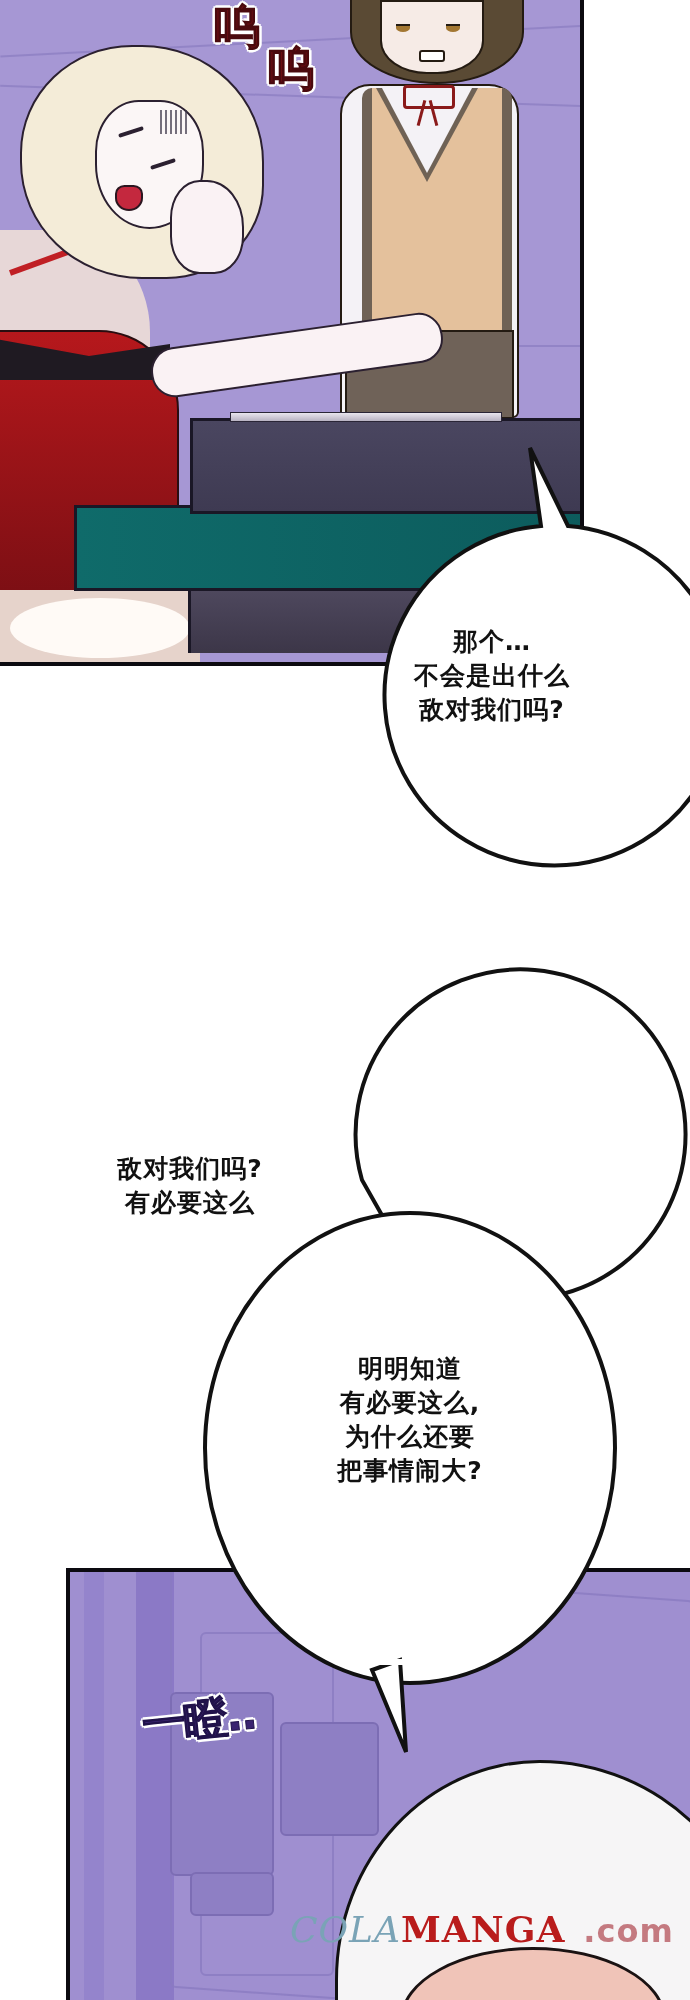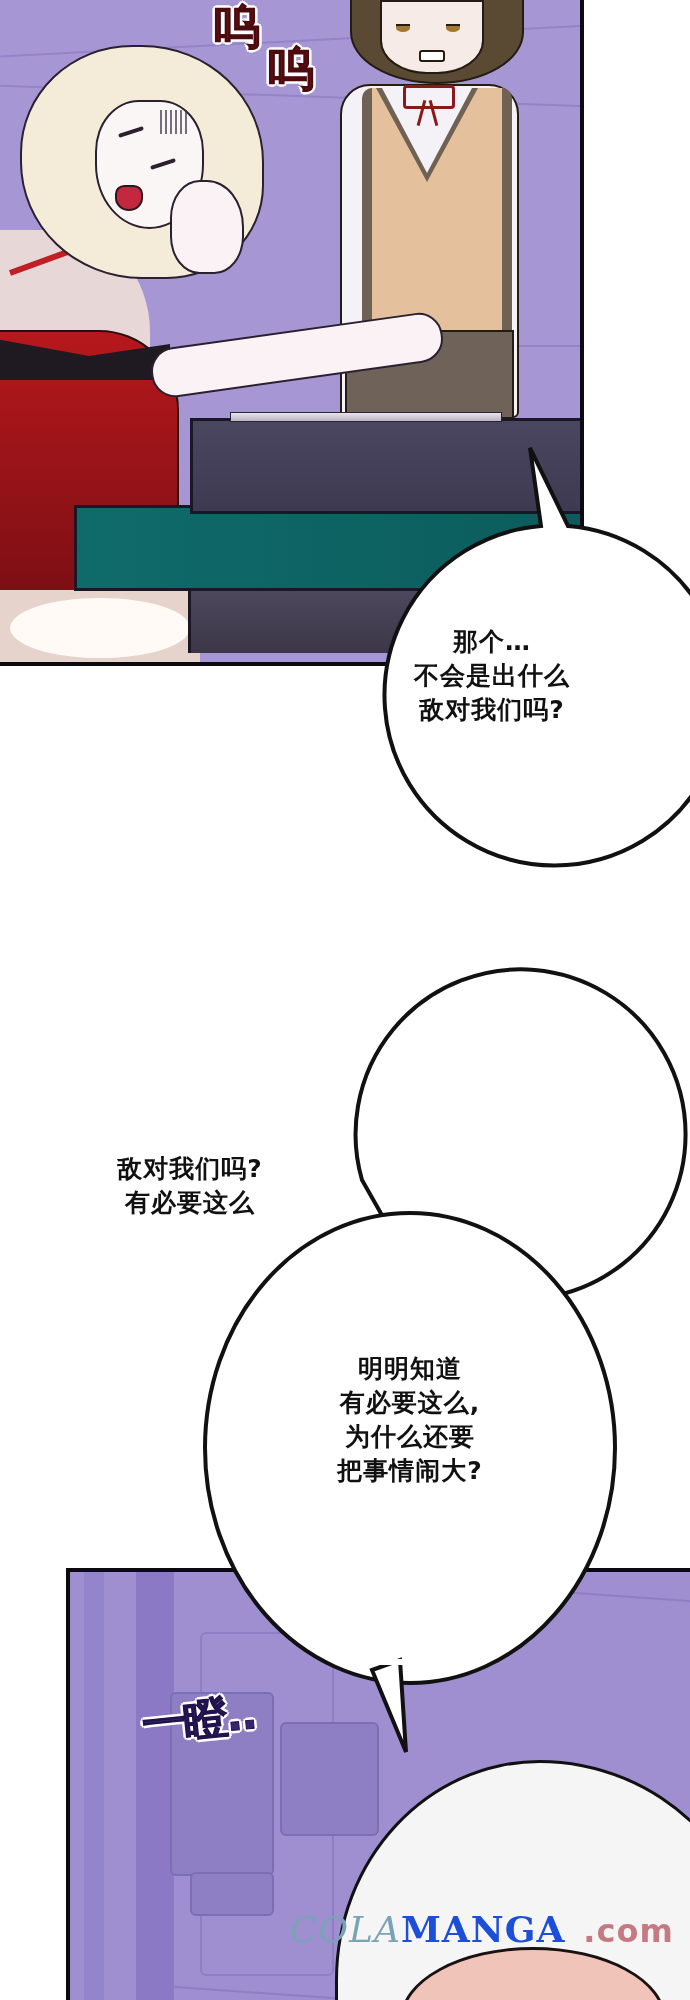--- a/index.html
+++ b/index.html
@@ -349,21 +349,21 @@
       width: 400px;
       font-family: "DejaVu Serif", serif;
     }
     .wm-line1 {
       font-size: 36px;
       line-height: 38px;
       white-space: nowrap;
       letter-spacing: 1px;
     }
     .wm-cola { color: #7aa3b6; font-style: italic; font-weight: normal; }
-    .wm-manga { color: #1d4ed8; font-weight: bold; }
+    .wm-manga { color: #b91c1c; font-weight: bold; }
     .wm-dotcom1 { color: #c47a80; font-family: "DejaVu Sans", sans-serif; font-weight: bold; margin-left: 18px; font-size: 32px; }
     .wm-line2 {
       font-family: "DejaVu Sans", sans-serif;
       font-weight: bold;
       font-size: 34px;
       line-height: 40px;
       color: #b8916e;
       white-space: nowrap;
       opacity: .92;
     }

